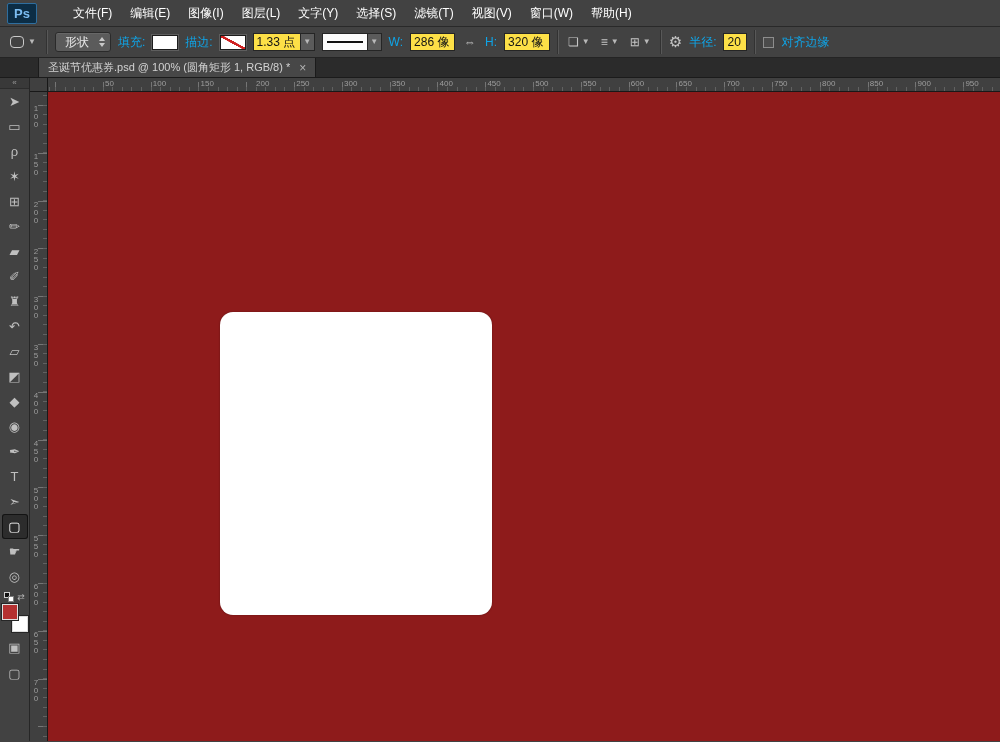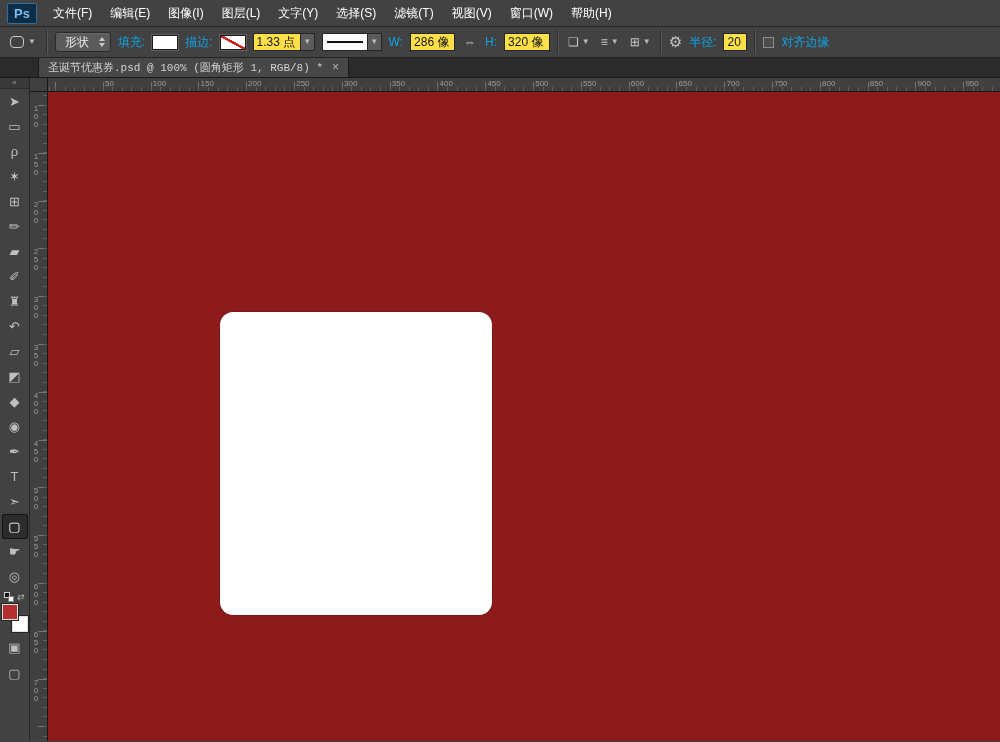--- a/index.html
+++ b/index.html
@@ -4,21 +4,21 @@
 <style>
   * { box-sizing: border-box; }
   html,body { margin:0; padding:0; }
   body {
     width:1000px; height:742px; overflow:hidden;
     font-family:"Liberation Sans", sans-serif;
     background:#424242; cursor:default; user-select:none;
   }
   
   .menu-bar { height:27px; background:#424242; border-bottom:1px solid #292929;
-    display:flex; align-items:center; }
+    display:flex; align-items:center;gap:20px; }
   .app-logo { width:30px; height:21px; margin:0 7px; background:#0c2d45;
     border:1px solid #2f6e9e; border-radius:2px; color:#7cbdf2; font-weight:bold;
     font-size:13px; display:flex; align-items:center; justify-content:center; }
   .menu-item { color:#ffffff; font-size:12px; padding:0 9px; line-height:26px; }
   
   .options-bar { height:31px; background:#424242; border-bottom:1px solid #242424;
     display:flex; align-items:center; gap:7px; padding:0 7px; font-size:12px; color:#cfcfcf; }
   .sep { width:2px; height:24px; background:#323232; border-right:1px solid #585858; }
   .preset-btn { display:flex; align-items:center; gap:4px; padding:2px 3px; }
   .preset-shape { width:14px; height:12px; border:1px solid #c9c9c9; border-radius:4px; }
@@ -43,21 +43,21 @@
   .stroke-line { flex:1; height:2px; background:#101010; }
   .icon-btn { display:flex; align-items:center; gap:3px; color:#c6c6c6; font-size:12px; padding:1px 2px; }
   .gear { font-size:15px; color:#c6c6c6; }
   .checkbox { width:11px; height:11px; border:1px solid #8d8d8d; background:#4b4b4b; }
   .lbl { color:#0ea5e9; }
   
   .tab-bar { height:20px; background:#2b2b2b; border-bottom:1px solid #1b1b1b;
     display:flex; align-items:stretch; padding-left:38px; }
   .doc-tab { background:#474747; color:#d2d2d2; font-size:11px; display:flex;
     align-items:center; gap:9px; padding:0 9px; border-left:1px solid #1b1b1b;
-    border-right:1px solid #1b1b1b;font-family:Liberation Mono, monospace; }
+    border-right:1px solid #1b1b1b; }
   .tab-close { color:#b3b3b3; font-size:12px; line-height:12px; }
   
   .main { display:flex; height:663px; }
   .toolbar { width:30px; background:#424242; border-right:1px solid #262626;
     display:flex; flex-direction:column; align-items:center; }
   .collapse { align-self:stretch; height:11px; background:#393939; border-bottom:1px solid #2c2c2c;
     color:#9a9a9a; font-size:8px; line-height:10px; text-align:center; }
   .tool { width:26px; height:25px; display:flex; align-items:center; justify-content:center;
     color:#bfbfbf; font-size:13px; }
   .tool.selected { background:#2c2c2c; border-radius:3px; color:#ffffff;
@@ -236,21 +236,21 @@
     <div class="small-btn">▣</div>
     <div class="small-btn">▢</div>
   </div>
 
   <div class="workspace">
     <div class="corner"></div>
     <div class="h-ruler">
         <span class="h-label" style="left: 57px;">50</span>
         <span class="h-label" style="left: 104.8px;">100</span>
         <span class="h-label" style="left: 152.6px;">150</span>
-        <span class="h-label" style="left: 200px;">200</span>
+        <span class="h-label" style="left: 208px;">200</span>
         <span class="h-label" style="left: 248.2px;">250</span>
         <span class="h-label" style="left: 296px;">300</span>
         <span class="h-label" style="left: 343.8px;">350</span>
         <span class="h-label" style="left: 391.6px; text-align: right;">400</span>
         <span class="h-label" style="left: 439.4px;">450</span>
         <span class="h-label" style="left: 487.2px;">500</span>
         <span class="h-label" style="left: 535px;">550</span>
         <span class="h-label" style="left: 582.8px;">600</span>
         <span class="h-label" style="left: 630.6px;">650</span>
         <span class="h-label" style="left: 678.4px;">700</span>

